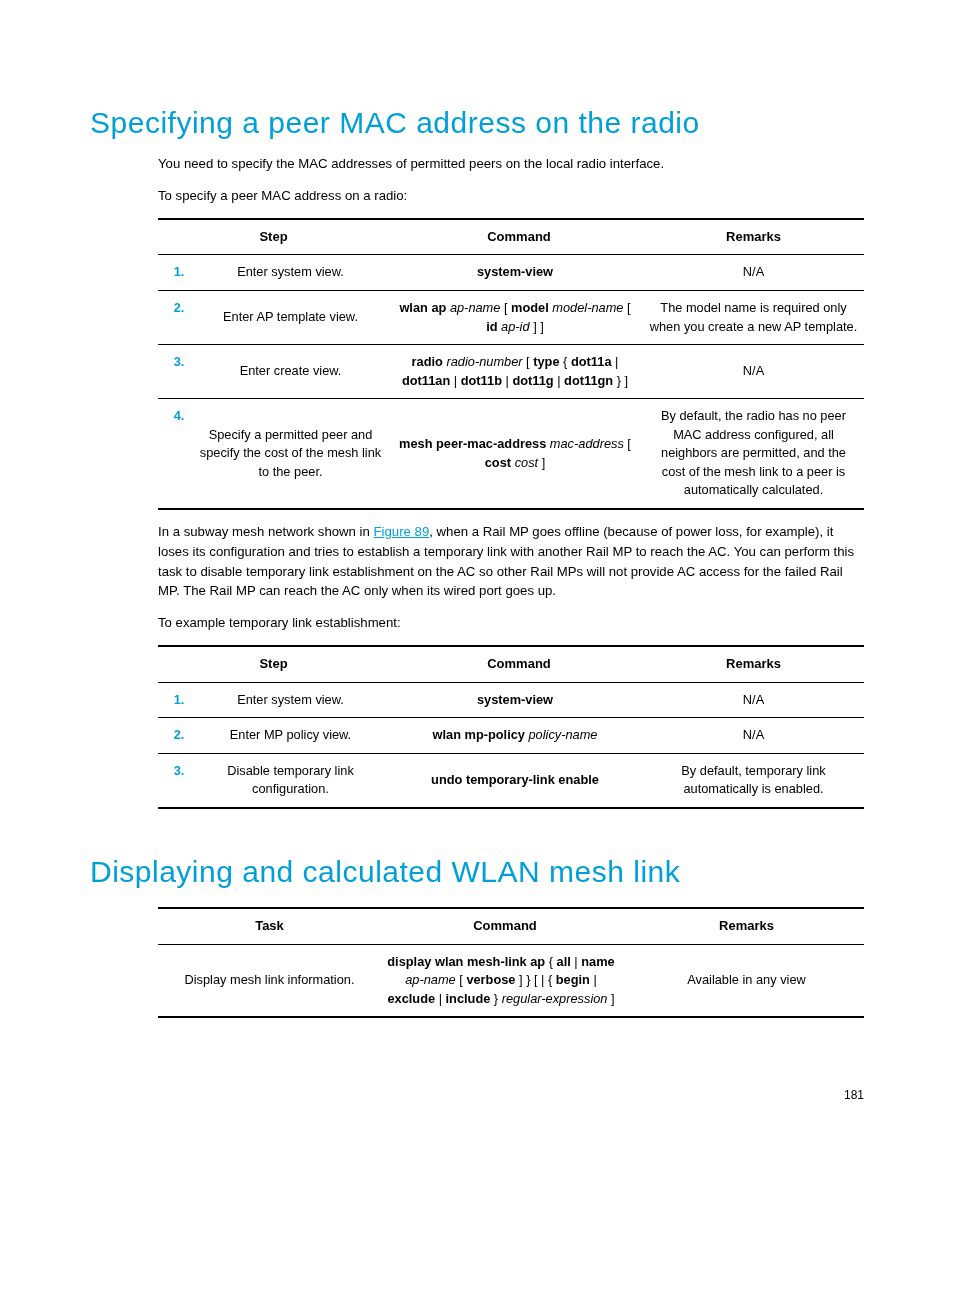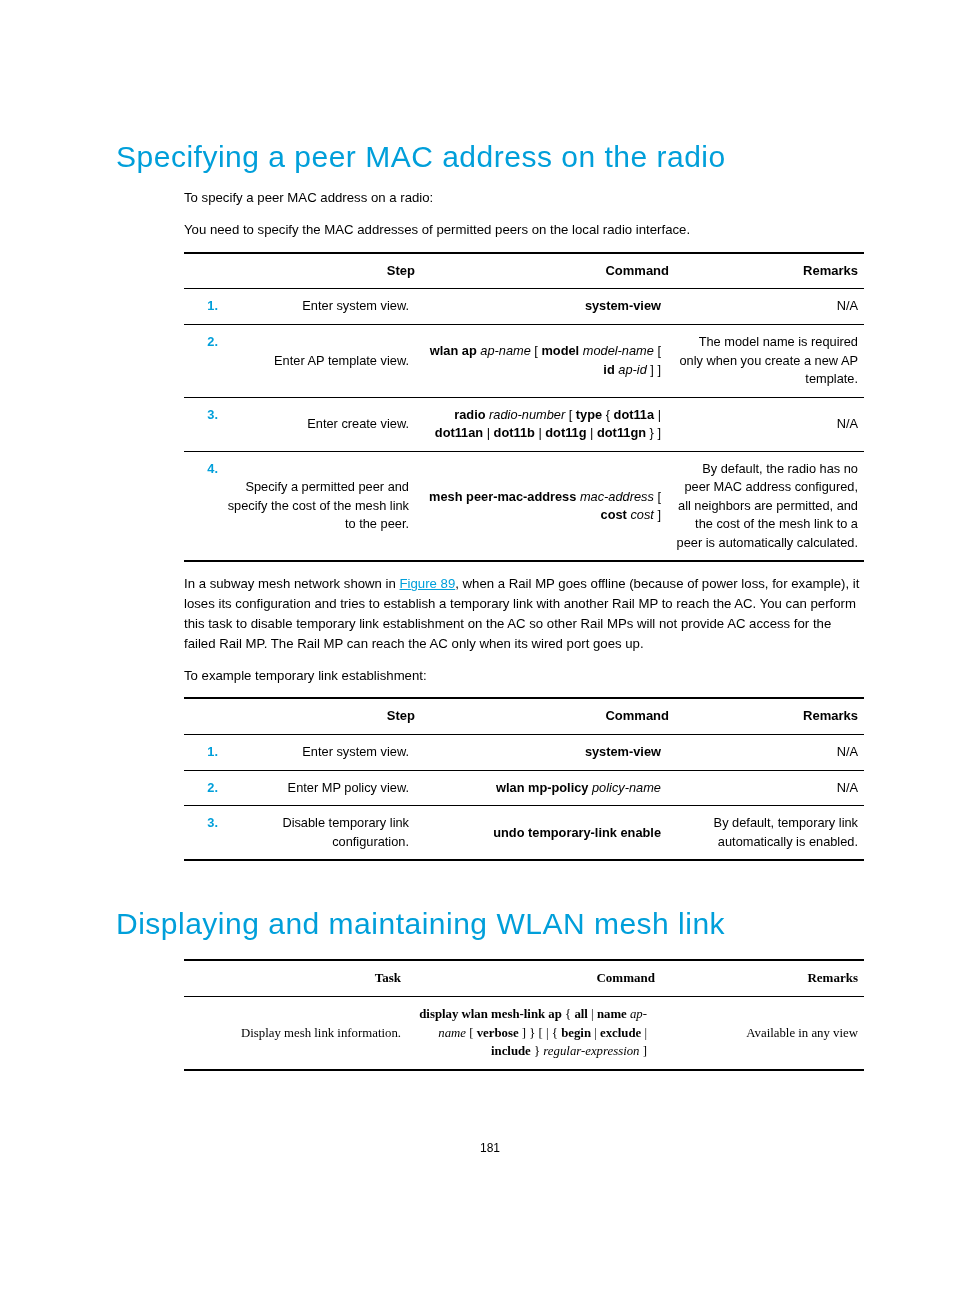--- a/index.html
+++ b/index.html
@@ -4,24 +4,23 @@
 <style>
   body {
     margin: 0;
     padding: 0;
     background: #fff;
     font-family: Arial, Helvetica, sans-serif;
     color: #000;
     width: 954px;
   }
   .page {
-    padding: 60px 90px 40px 116px;
+    padding: 60px 90px 40px 90px;
     box-sizing: border-box;
     width: 954px;
-    margin-top: 34px;
   }
   h1 {
     font-family: "Helvetica Neue", Arial, sans-serif;
     font-weight: 300;
     color: #009fda;
     font-size: 30px;
     margin: 46px 0 14px 0;
     letter-spacing: 0.5px;
   }
   .intro {
@@ -33,21 +32,21 @@
   .intro p { margin: 8px 0 12px 0; }
   table {
     width: 100%;
     border-collapse: collapse;
     margin-left: 68px;
     width: calc(100% - 68px);
     font-size: 12.8px;
     margin-bottom: 12px;
   }
   th, td {
-    text-align: right;
+    text-align: center;
     vertical-align: middle;
     padding: 8px 6px 8px 0;
     line-height: 1.45;
   }
   thead th {
     border-top: 2px solid #000;
     border-bottom: 1px solid #000;
     font-weight: bold;
     font-size: 13px;
   }
@@ -62,35 +61,35 @@
     padding-left: 8px;
     padding-top: 8px;
   }
   .step-desc { width: 185px; padding-right:12px; }
   .cmd-cell { width: 240px; padding-right:14px;}
   .remarks-cell { }
   .bold { font-weight: bold; }
   .ital { font-style: italic; }
   .link { color: #009fda; text-decoration: underline; }
   .page-num {
-    text-align: center;
+    text-align: right;
     font-size: 12px;
     margin-top: 70px;
   }
   .task-col { width: 211px; padding-left:6px;}
 </style>
 </head>
 <body>
 
 <div class="page">
 
   <h1>Specifying a peer MAC address on the radio</h1>
   <div class="intro">
+    <p>You need to specify the MAC addresses of permitted peers on the local radio interface.</p>
     <p>To specify a peer MAC address on a radio:</p>
-    <p>You need to specify the MAC addresses of permitted peers on the local radio interface.</p>
   </div>
 
   <table>
     <thead>
       <tr>
         <th colspan="2">Step</th>
         <th>Command</th>
         <th>Remarks</th>
       </tr>
     </thead>
@@ -150,23 +149,23 @@
       </tr>
       <tr>
         <td class="step-num">3.</td>
         <td class="step-desc">Disable temporary link configuration.</td>
         <td class="cmd-cell"><span class="bold">undo temporary-link enable</span></td>
         <td class="remarks-cell">By default, temporary link automatically is enabled.</td>
       </tr>
     </tbody>
   </table>
 
-  <h1>Displaying and maintaining WLAN mesh link</h1>
+  <h1>Displaying and calculated WLAN mesh link</h1>
 
-  <table style="margin-top:18px;font-family:Liberation Serif, serif;">
+  <table style="margin-top:18px;">
     <thead>
       <tr>
         <th class="task-col">Task</th>
         <th>Command</th>
         <th>Remarks</th>
       </tr>
     </thead>
     <tbody>
       <tr>
         <td class="task-col">Display mesh link information.</td>

